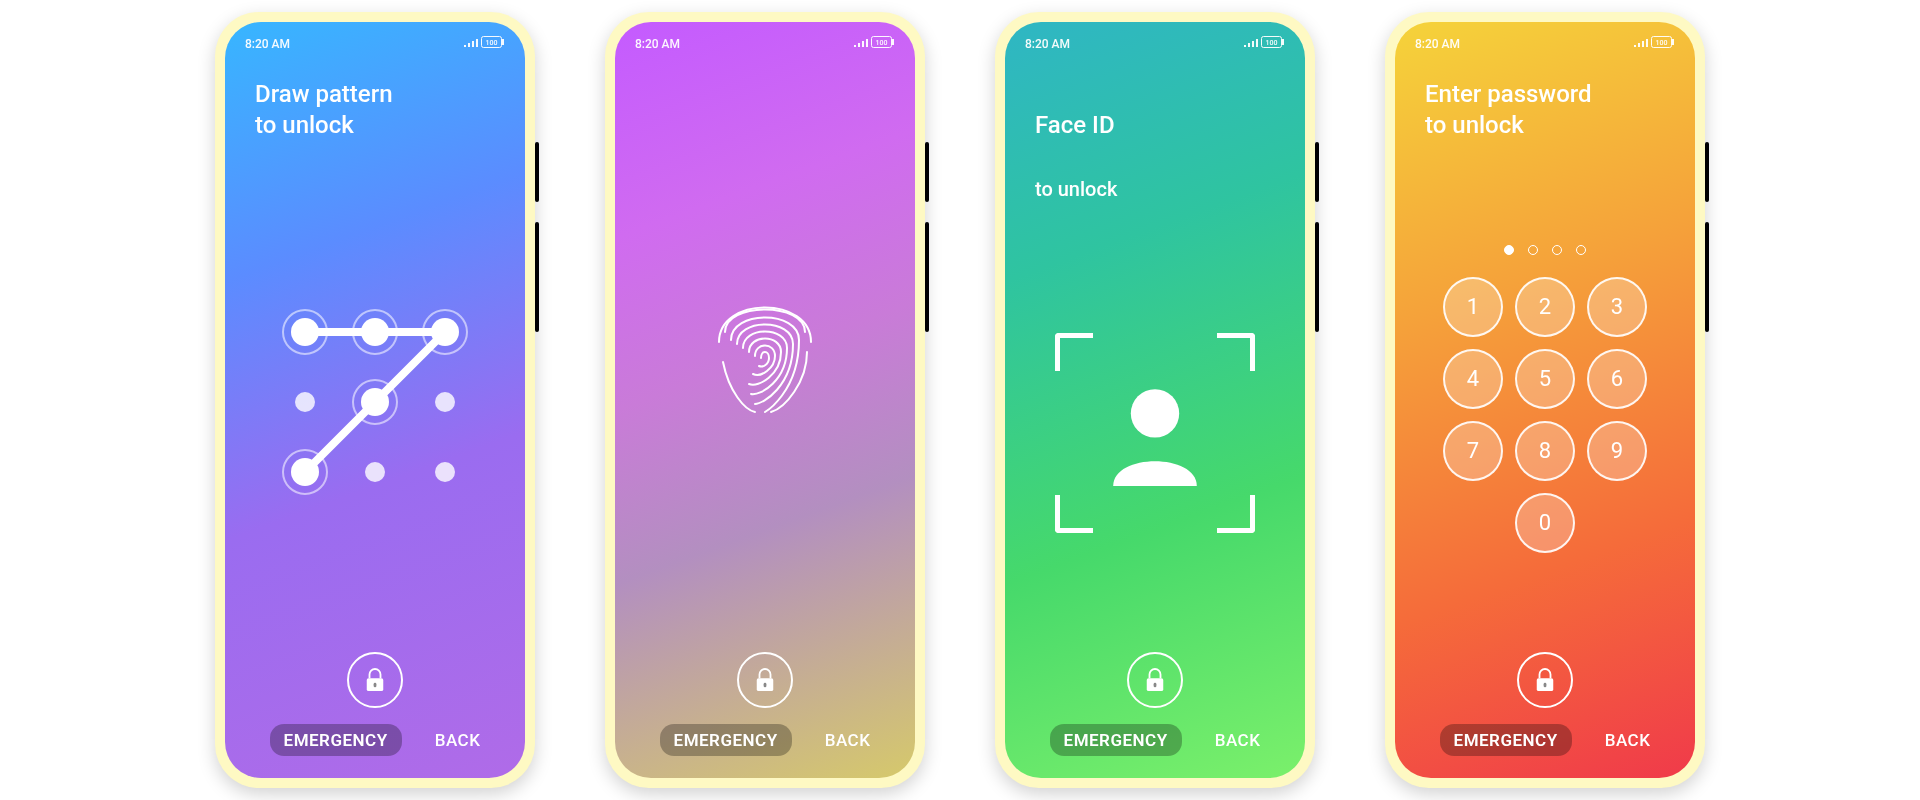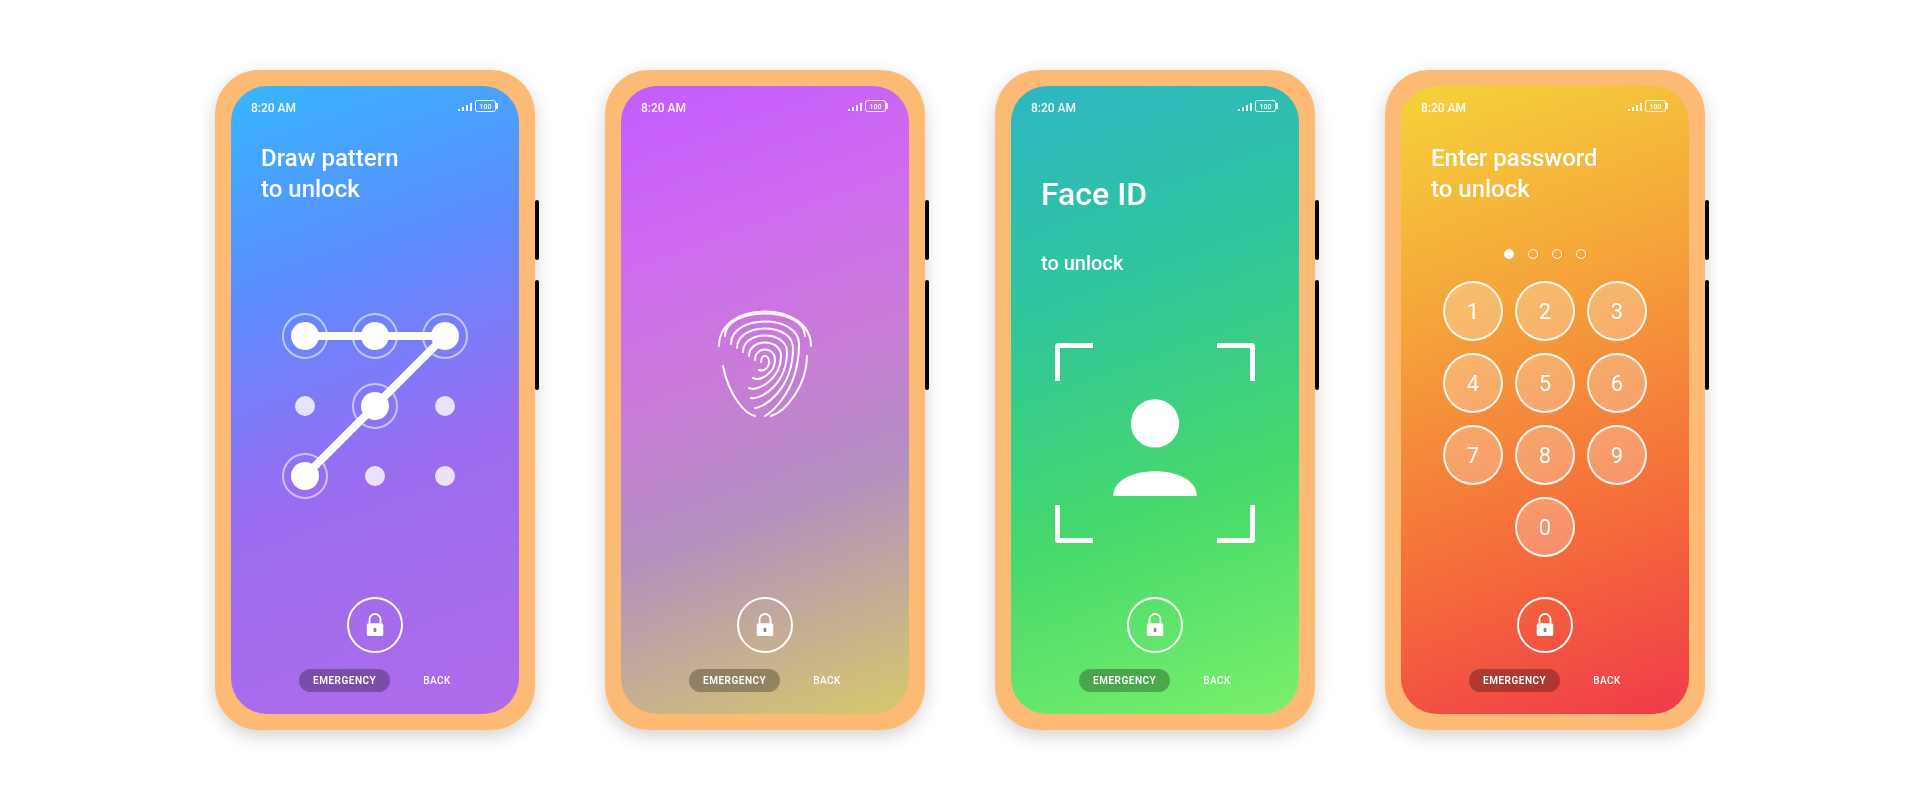--- a/index.html
+++ b/index.html
@@ -6,24 +6,24 @@
   body {
     width: 1920px; height: 800px;
     background: #fff;
     display: flex;
     justify-content: center;
     align-items: center;
     gap: 70px;
     font-family: -apple-system, BlinkMacSystemFont, "Segoe UI", Roboto, sans-serif;
   }
   .phone {
-    width: 320px; height: 660px;
-    background: #fdba74;
+    width: 320px; height: 776px;
+    background: #fef9c3;
     border-radius: 44px;
-    padding: 16px;
+    padding: 10px;
     position: relative;
     box-shadow: 0 6px 18px rgba(0,0,0,0.18);
   }
   .phone::before { 
     content:"";
     position:absolute; right:-4px; top:130px; width:4px; height:60px;
     background:#000; border-radius:3px;
   }
   .phone::after {
     content:"";
@@ -105,21 +105,21 @@
   .lock {
     width:56px; height:56px; border:2px solid #fff; border-radius:50%;
     display:flex; align-items:center; justify-content:center;
     margin: 0 auto 16px auto;
   }
   .lock svg { width:22px; height:26px; }
 
   .footer {
     display:flex; justify-content:center; align-items:center; gap:33px;
     padding: 0 0 22px 0;
-    font-size:10px; letter-spacing:0.5px;
+    font-size:17px; letter-spacing:0.5px;
   }
   .emergency {
     background: rgba(0,0,0,0.28);
     padding:6px 14px; border-radius:14px;
     font-weight:600;
     cursor:pointer;
   }
   .back { font-weight:500; cursor:pointer; }
 </style>
 </head>
@@ -235,21 +235,21 @@
               <path d="M1 9h2V7H1zM5 9h2V5H5zM9 9h2V3H9zM13 9h2V1h-2z" fill="#fff"></path>
             </svg></span>
         <span class="bat"><svg width="24" height="12" viewBox="0 0 24 12">
               <rect x="0.5" y="0.5" width="20" height="11" rx="2" fill="none" stroke="#fff"></rect>
               <rect x="21" y="3" width="2" height="6" fill="#fff"></rect>
               <text x="10.5" y="9" font-size="7" text-anchor="middle" fill="#fff">100</text>
             </svg></span>
       </span>
     </div>
     <div class="title">
-      <span style="font-size:32px;font-weight:500">Face ID</span><br>
+      <span style="font-size:24px;font-weight:500">Face ID</span><br>
       <span style="font-size:20px">to unlock</span>
     </div>
     <div class="content">
       <div class="face">
         <span class="corner tl"></span>
         <span class="corner tr"></span>
         <span class="corner bl"></span>
         <span class="corner br"></span>
         <span class="bust">
           <svg viewBox="0 0 100 100">

